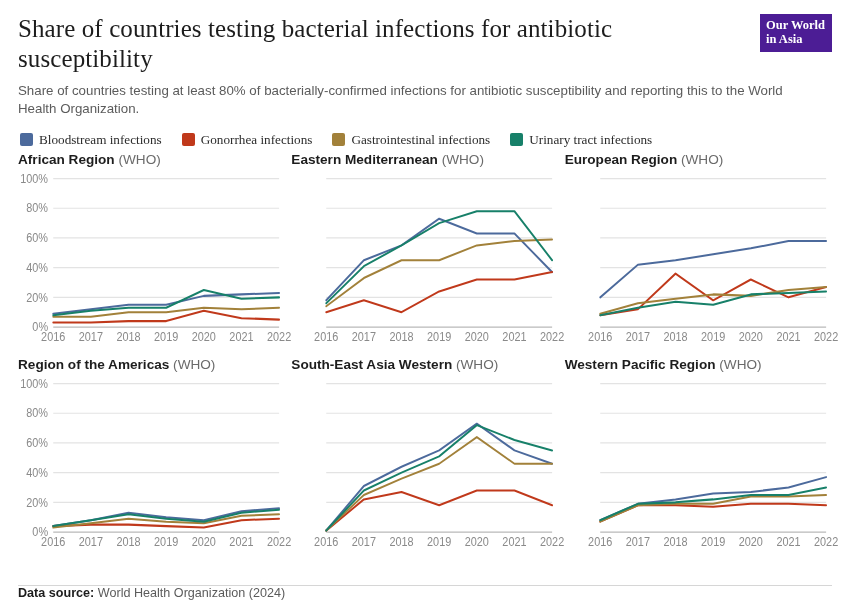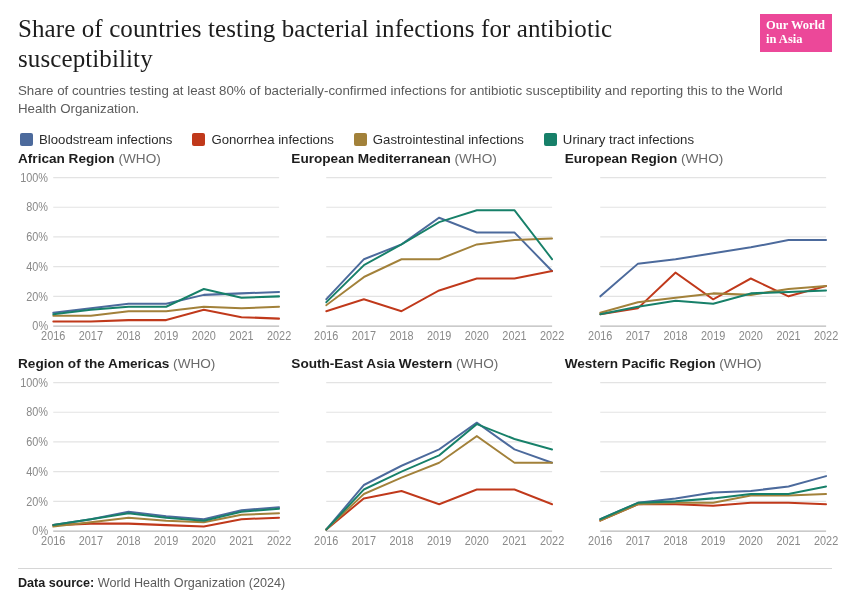--- a/index.html
+++ b/index.html
@@ -16,28 +16,28 @@
   .header{display:flex;justify-content:space-between;align-items:flex-start;}
   .title{
     font-family:"Liberation Serif", serif;
     font-size:25px;line-height:1.18;font-weight:400;color:#1d1d1d;
     max-width:620px;margin:0;letter-spacing:.1px;
   }
   .subtitle{
     font-size:13.3px;line-height:1.38;color:#5b5b5b;margin:9px 0 0 0;max-width:790px;
   }
   .owid-logo{
-    width:72px;height:38px;background:#ec4899;color:#fff;
+    width:72px;height:38px;background:#4c1d95;color:#fff;
     font-family:"Liberation Serif", serif;font-weight:700;font-size:12.5px;line-height:1.12;
     padding:4px 6px;box-sizing:border-box;flex:0 0 auto;
   }
   .owid-logo span{display:block;}
 
   
-  .legend{display:flex;align-items:center;gap:20px;margin:13px 0 4px 2px;flex-wrap:wrap;}
+  .legend{display:flex;align-items:center;gap:20px;margin:13px 0 4px 2px;flex-wrap:wrap;font-family:Liberation Serif, serif;}
   .legend-item{display:flex;align-items:center;gap:6px;font-size:13.2px;color:#2b2b2b;}
   .swatch{width:13px;height:13px;border-radius:2px;flex:0 0 auto;}
 
   
   .grid{
     display:grid;
     grid-template-columns:repeat(3,1fr);
     grid-template-rows:repeat(2,1fr);
     column-gap:18px;row-gap:6px;
     margin-top:4px;
@@ -53,22 +53,22 @@
   .plot{position:relative;flex:1 1 auto;}
   .plot svg{display:block;width:100%;height:100%;overflow:visible;}
   .ytick{font-size:10.5px;fill:#8a8a8a;}
   .xtick{font-size:10.5px;fill:#8a8a8a;}
   .gridline{stroke:#e3e3e3;stroke-width:1;}
   .axisline{stroke:#b9b9b9;stroke-width:1;}
   .series{fill:none;stroke-width:1.7;stroke-linejoin:round;stroke-linecap:round;}
 
   
   .footer{
-    position:absolute;left:18px;right:18px;bottom:10px;
-    border-top:1px solid #d6d6d6;padding-top:7px;
+    position:absolute;left:18px;right:18px;bottom:0;
+    border-top:1px solid #d6d6d6;
     display:flex;justify-content:space-between;align-items:center;
     font-size:12.6px;color:#5b5b5b;
   }
   .footer b{color:#1d1d1d;font-weight:700;}
 </style>
 </head>
 <body>
 
 <div class="page">
 
@@ -128,21 +128,21 @@
             <text class="xtick" x="215.66666666666666" y="144" text-anchor="middle">2021</text>
             <text class="xtick" x="252" y="144" text-anchor="middle">2022</text>
             <polyline class="series" points="34.00,120.84 70.33,117.12 106.67,113.40 143.00,113.40 179.33,105.96 215.67,104.72 252.00,103.48" stroke="#4c6a9c"></polyline>
             <polyline class="series" points="34.00,128.28 70.33,128.28 106.67,127.04 143.00,127.04 179.33,118.36 215.67,124.56 252.00,125.80" stroke="#c0391b"></polyline>
             <polyline class="series" points="34.00,123.32 70.33,123.32 106.67,119.60 143.00,119.60 179.33,115.88 215.67,117.12 252.00,115.88" stroke="#a2813a"></polyline>
             <polyline class="series" points="34.00,122.08 70.33,118.36 106.67,115.88 143.00,115.88 179.33,101.00 215.67,108.44 252.00,107.20" stroke="#178069"></polyline>
           </svg>
         </div>
       </div>
       <div class="panel">
-        <div class="panel-title"><b>European Mediterranean</b> <span class="who">(WHO)</span></div>
+        <div class="panel-title"><b>Eastern Mediterranean</b> <span class="who">(WHO)</span></div>
         <div class="plot">
           <svg viewBox="0 0 258 152" preserveAspectRatio="none">
             <line class="axisline" x1="34" y1="132" x2="252" y2="132"></line>
             <line class="gridline" x1="34" y1="107.2" x2="252" y2="107.2"></line>
             <line class="gridline" x1="34" y1="82.4" x2="252" y2="82.4"></line>
             <line class="gridline" x1="34" y1="57.599999999999994" x2="252" y2="57.599999999999994"></line>
             <line class="gridline" x1="34" y1="32.8" x2="252" y2="32.8"></line>
             <line class="gridline" x1="34" y1="8" x2="252" y2="8"></line>
             <text class="xtick" x="34" y="144" text-anchor="middle">2016</text>
             <text class="xtick" x="70.33333333333334" y="144" text-anchor="middle">2017</text>

